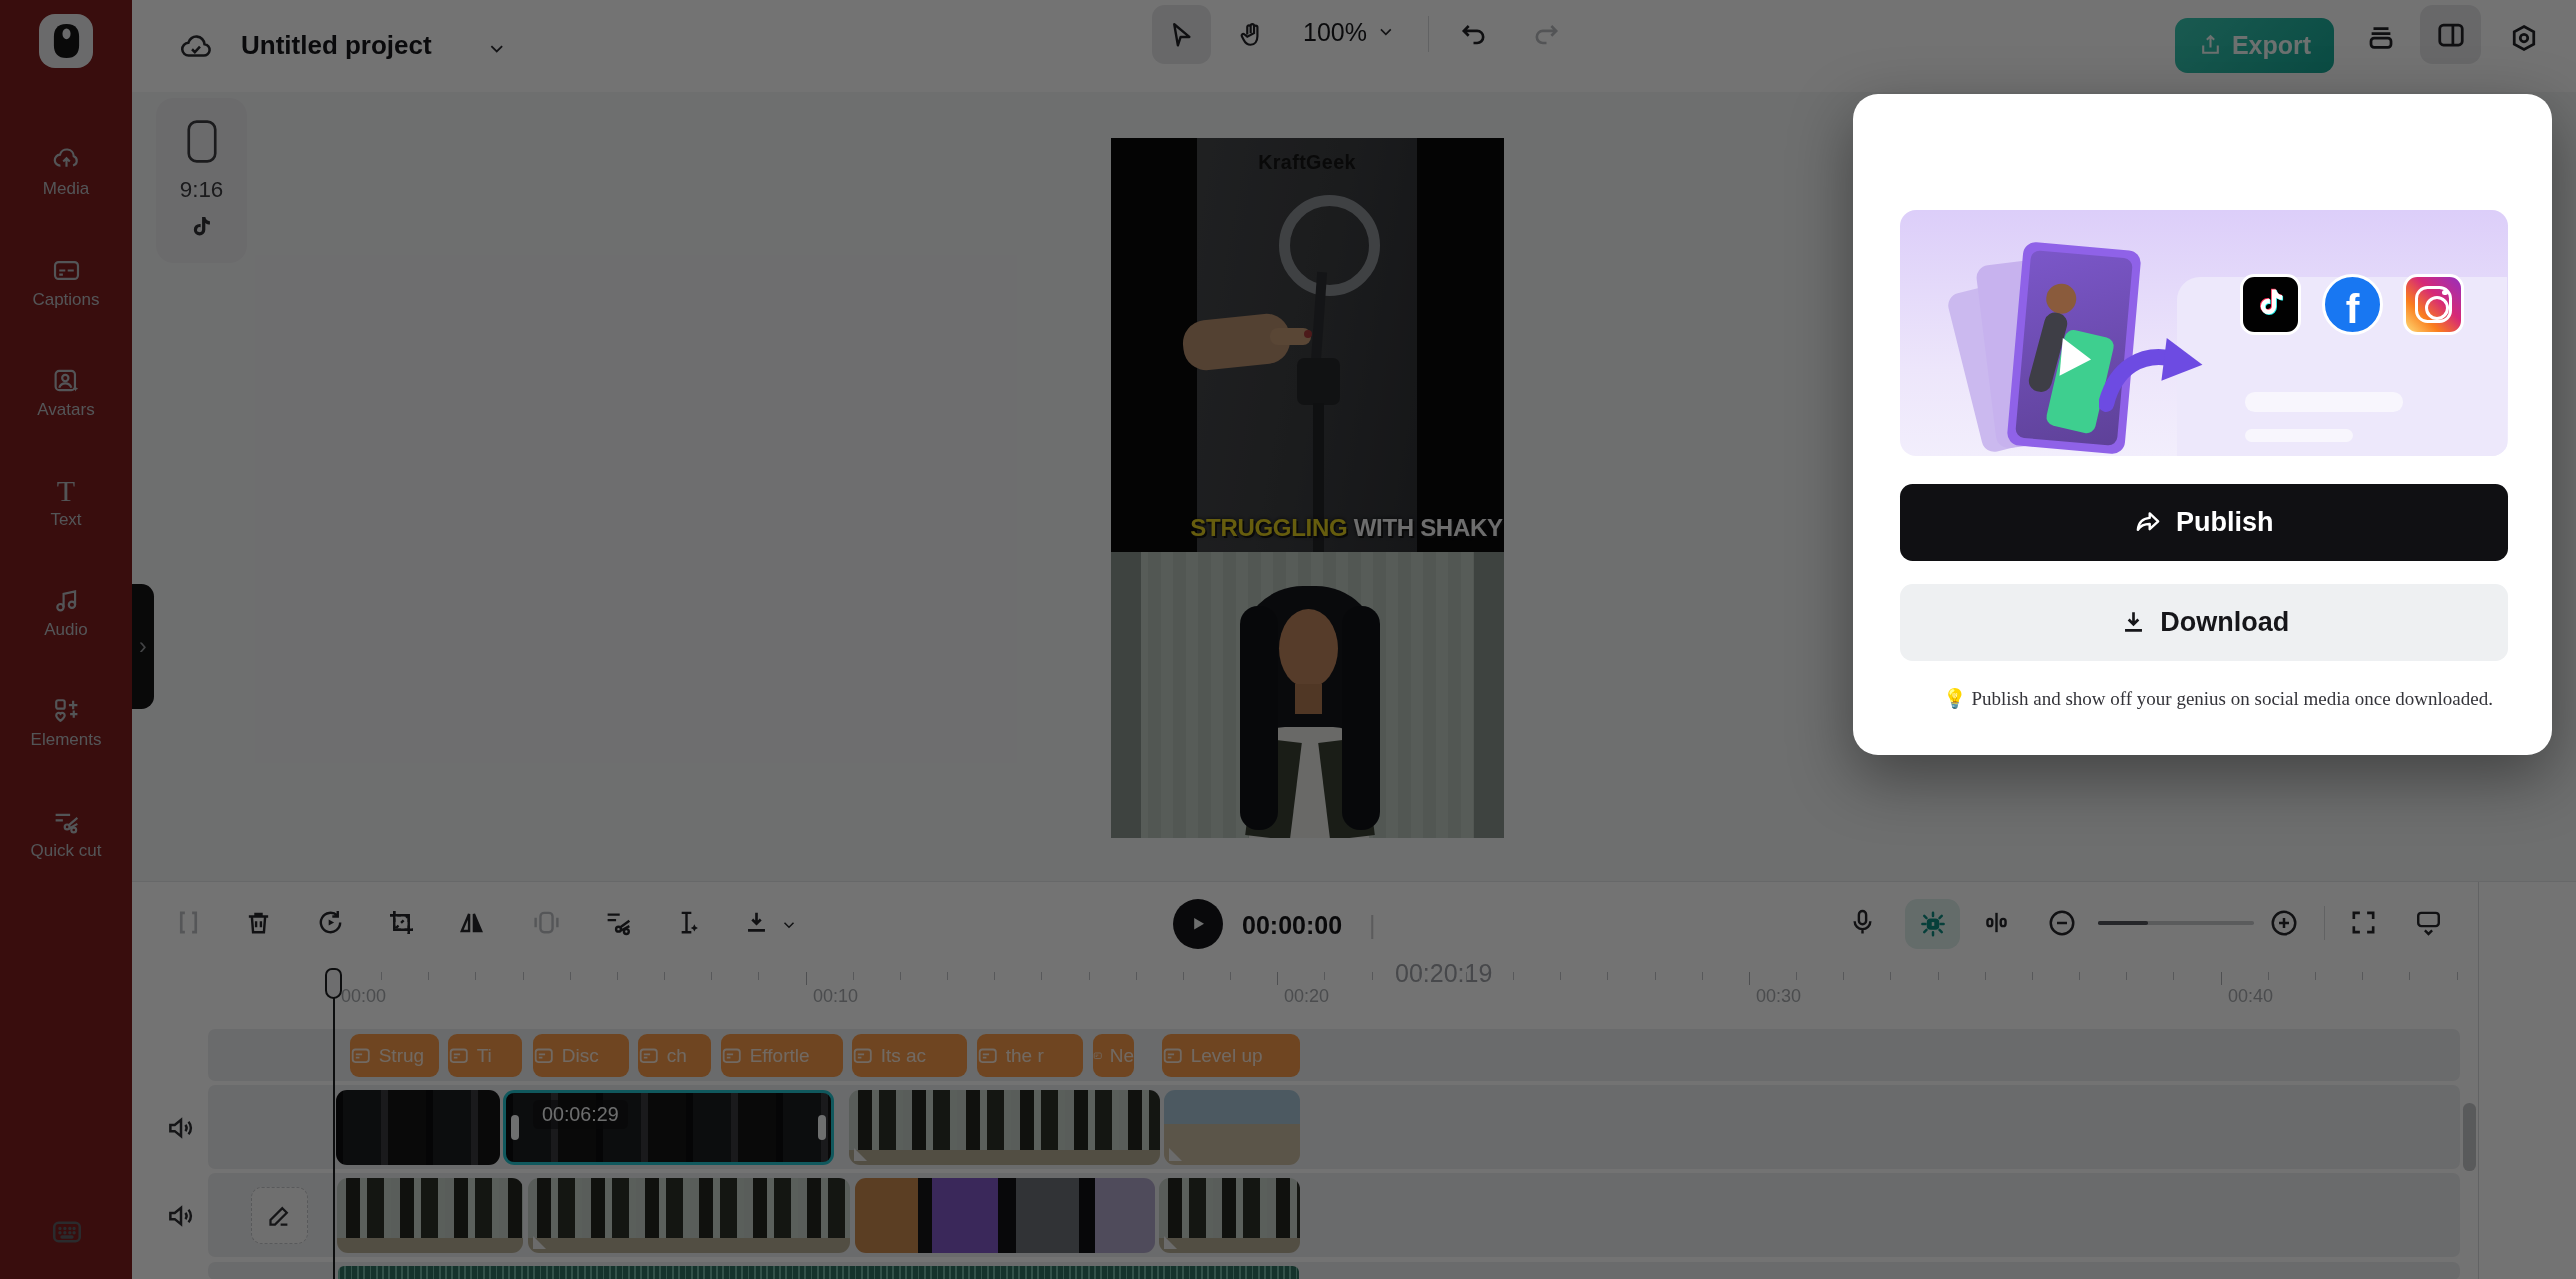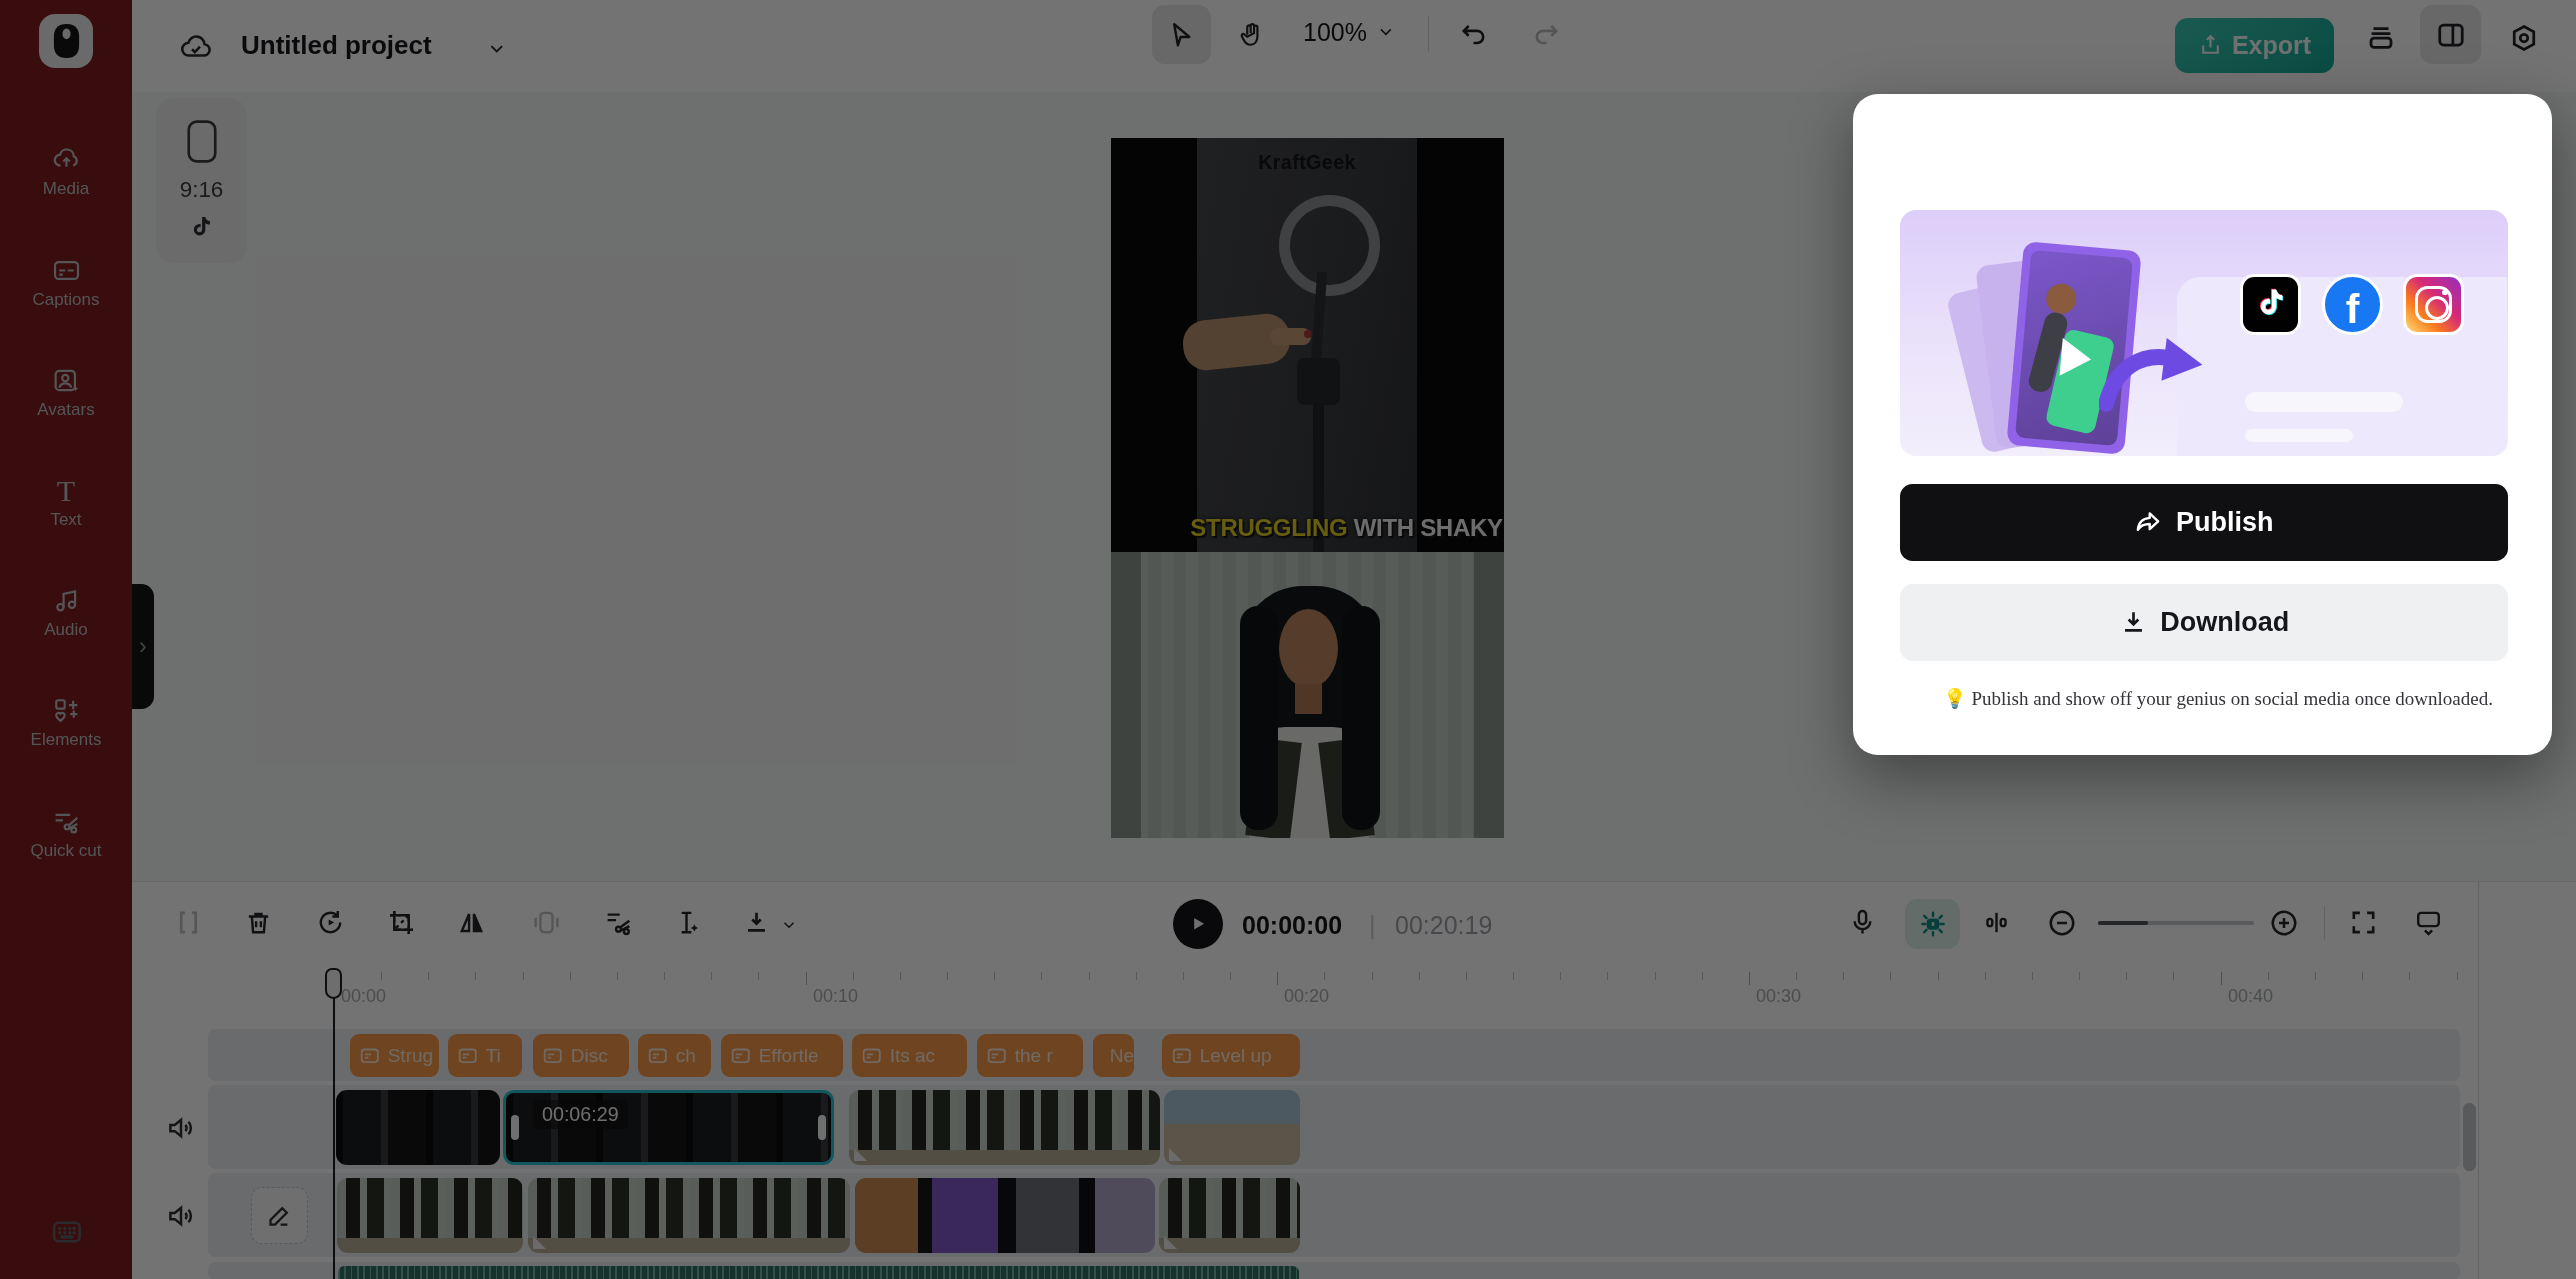--- a/index.html
+++ b/index.html
@@ -63,21 +63,21 @@
             display:flex;align-items:center;justify-content:center;}
   .timecode{position:absolute;top:911px;font-size:25px;}
   .lane{position:absolute;left:208px;width:2252px;background:#ECEDEF;border-radius:7.2px;}
   .tick{position:absolute;top:972px;width:0.9px;background:#C2C4C7;}
   .tick.major{background:#AEB0B4;}
   .ruler-label{position:absolute;top:986px;font-size:18px;color:#A6A9AD;}
   #playhead-line{position:absolute;left:333px;top:970px;width:1.8px;height:310px;background:#1E1F22;z-index:6;}
   #playhead-head{position:absolute;left:325px;top:968px;width:12.5px;height:27px;background:#F4F4F5;border:2.7px solid #1E1F22;
                  border-radius:8px 8px 9.8px 9.8px;z-index:7;}
   .text-clip{position:absolute;top:1034px;height:43px;border-radius:9px;background:#F59A4A;color:#FBE9DA;
-             display:flex;align-items:center;gap:7.2px;padding-left:9px;box-sizing:border-box;overflow:hidden;font-size:19px;white-space:nowrap;}
+             display:flex;align-items:center;gap:7.2px;padding-left:0;box-sizing:border-box;overflow:hidden;font-size:19px;white-space:nowrap;}
   .clip{position:absolute;height:75px;border-radius:11px;overflow:hidden;box-sizing:border-box;text-align:right;}
   .row1{top:1090px;} .row2{top:1178px;}
   .clip.dark{background:repeating-linear-gradient(90deg,#0C0C0E 0 7.2px,#1C1D20 7.2px 45px,#3A3B3F 45px 52px,#141416 52px 90px);}
   .clip.light{background:linear-gradient(0deg,#B7AE96 0 20%,rgba(0,0,0,0) 20%),
               repeating-linear-gradient(90deg,#C5CFC7 0 9px,#242720 9px 23px,#CBD4CC 23px 30px,#2E3129 30px 47px,#C8D2CA 47px 54px);}
   .clip.beach{background:linear-gradient(180deg,#A8C6D8 0 45%,#C9BCA2 45%);}
   .clip.colorful{background:linear-gradient(90deg,#C98A4E 0 63px,#17171A 63px 77px,#8059C7 77px 143px,#121217 143px 161px,#6E7278 161px 224px,#101014 224px 240px,#B0A7C9 240px);}
   .clip.selected{border:3.6px solid #25C4CE;z-index:5;}
   .clip-time{position:absolute;left:27px;top:7.2px;background:rgba(16,16,18,.55);color:#F2F3F4;font-size:19.7px;
              padding:2.7px 9px;border-radius:5.4px;display:none;}
@@ -366,21 +366,21 @@
       </svg>
   </div>
 
   <div id="play-btn">
     <svg width="21.5" height="21.5" viewBox="0 0 24 24">
         <path d="M8 5.5 19 12 8 18.5z" fill="#F4F5F6"></path>
       </svg>
   </div>
   <div class="timecode" style="left:1242px;font-weight:700;color:#141418;">00:00:00</div>
   <div class="timecode" style="left:1369px;color:#C9CACD;">|</div>
-  <div class="timecode" style="left:1395px;color:#9EA1A6;">00:20:19</div>
+  <div class="timecode" style="left:1395px;color:#9EA1A6;margin-top:48px;">00:20:19</div>
 
   <div class="abs tl-icon icon-btn tool-ic" style="left:1842px">
     <svg width="29" height="29" viewBox="0 0 24 24" fill="none" stroke="currentColor" stroke-width="2">
         <rect x="9" y="2.5" width="6" height="11" rx="3"></rect>
         <path d="M5.5 11a6.5 6.5 0 0 0 13 0M12 17.5V21"></path>
       </svg>
   </div>
   <div class="abs icon-btn" style="left:1905px;top:899px;width:55px;height:50px;background:#DDEFEB;border-radius:12.5px;">
     <svg width="30" height="30" viewBox="0 0 24 24" fill="none" stroke="#0F8D80" stroke-width="2">
       <rect x="8" y="8.5" width="8" height="7" rx="2" fill="#0F8D80"></rect>

